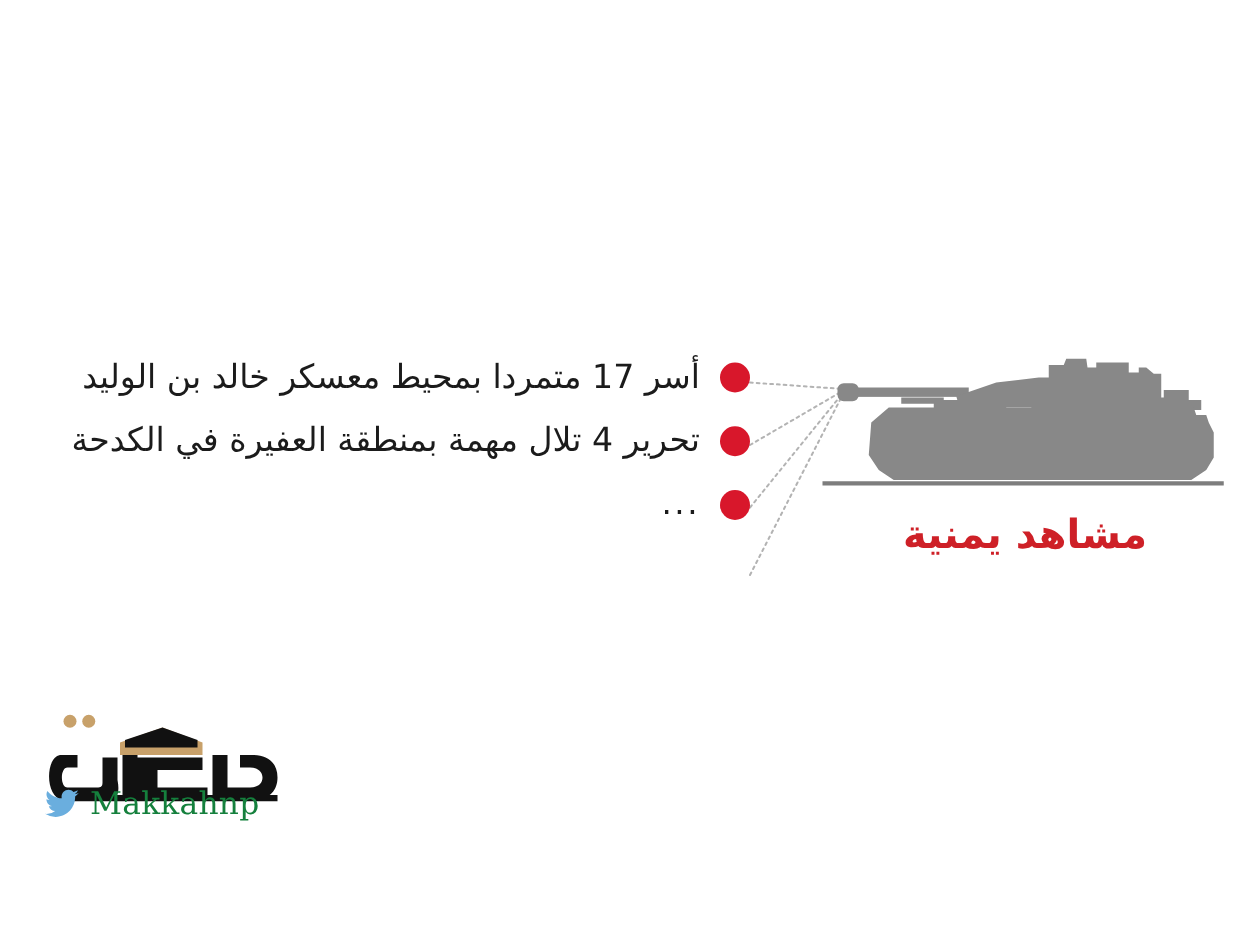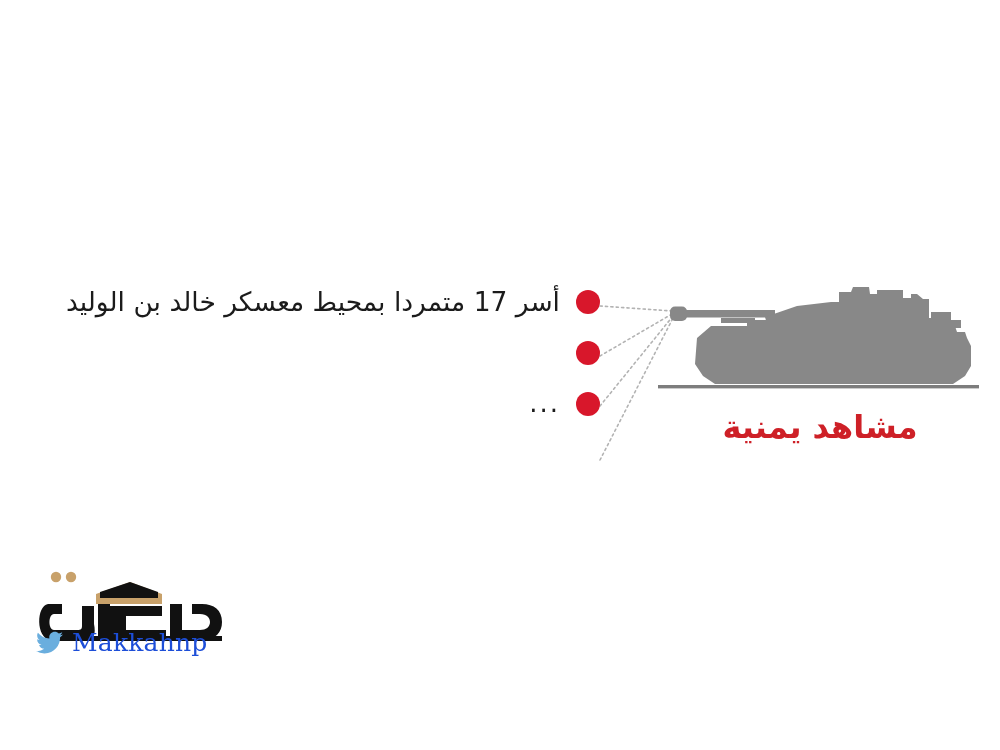--- a/index.html
+++ b/index.html
@@ -106,21 +106,21 @@
   }
   .brand-handle {
     position: absolute;
     left: 36px;
     top: 628px;
     display: flex;
     align-items: center;
     gap: 8px;
   }
   .handle-text {
-    color: #1d4ed8;
+    color: #15803d;
     font-family: "DejaVu Serif", "Liberation Serif", serif;
     font-size: 25px;
     letter-spacing: 0.2px;
   }
 </style>
 </head>
 <body>
 
 <div id="infographic">
 
@@ -136,20 +136,21 @@
   <div class="bullet-list">
 
     <div class="bullet-row">
       <span class="bullet-dot"></span>
       <span class="bullet-text">أسر 17 متمردا بمحيط معسكر خالد بن الوليد</span>
     </div>
 
 
     <div class="bullet-row">
       <span class="bullet-dot"></span>
+      <span class="bullet-text">تحرير 4 تلال مهمة بمنطقة العفيرة في الكدحة</span>
     </div>
 
     <div class="bullet-row">
       <span class="bullet-dot"></span>
       <span class="bullet-text ellipsis">...</span>
     </div>
 
   </div>
 
   <svg id="tank-figure" viewBox="0 0 345 135" xmlns="http://www.w3.org/2000/svg">

